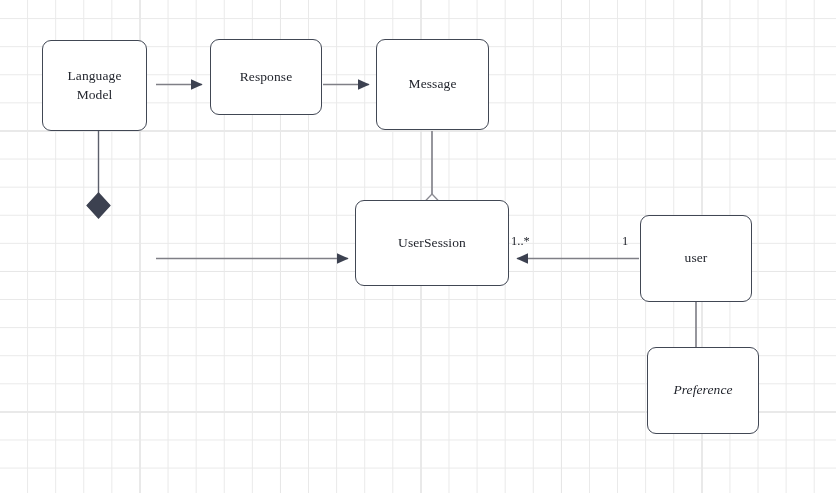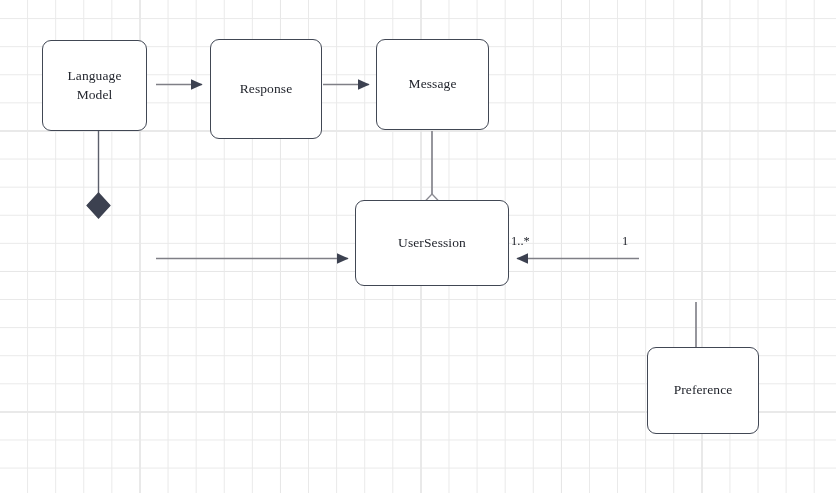--- a/index.html
+++ b/index.html
@@ -102,35 +102,38 @@
     <g>
       <line x1="696" y1="302" x2="696" y2="347" stroke="#8b8b92" stroke-width="1.8"></line>
     </g>
   </svg>
 
   <div class="node" style="left:42px; top:40px; width:105px; height:91px;">
     <span class="node-label">Language
 Model</span>
   </div>
 
-  <div class="node" style="left:210px; top:39px; width:112px; height:100px;">
+  <div class="node" style="left:210px; top:39px; width:112px; height:76px;">
     <span class="node-label">Response</span>
   </div>
 
   <div class="node" style="left:376px; top:39px; width:113px; height:91px;">
     <span class="node-label">Message</span>
   </div>
 
 
   <div class="node" style="left:355px; top:200px; width:154px; height:86px;">
     <span class="node-label">UserSession</span>
   </div>
 
+  <div class="node" style="left:640px; top:215px; width:112px; height:87px;">
+    <span class="node-label">user</span>
+  </div>
 
-  <div class="node" style="left:647px; top:347px; width:112px; height:87px;">
+  <div class="node" style="left:647px; top:347px; width:112px; height:87px;font-style:italic;">
     <span class="node-label">Preference</span>
   </div>
 
   <div class="edge-label" style="left:511px; top:235px;">1..*</div>
 
   <div class="edge-label" style="left:622px; top:235px;">1</div>
 
 </div>
 
 </body></html>

